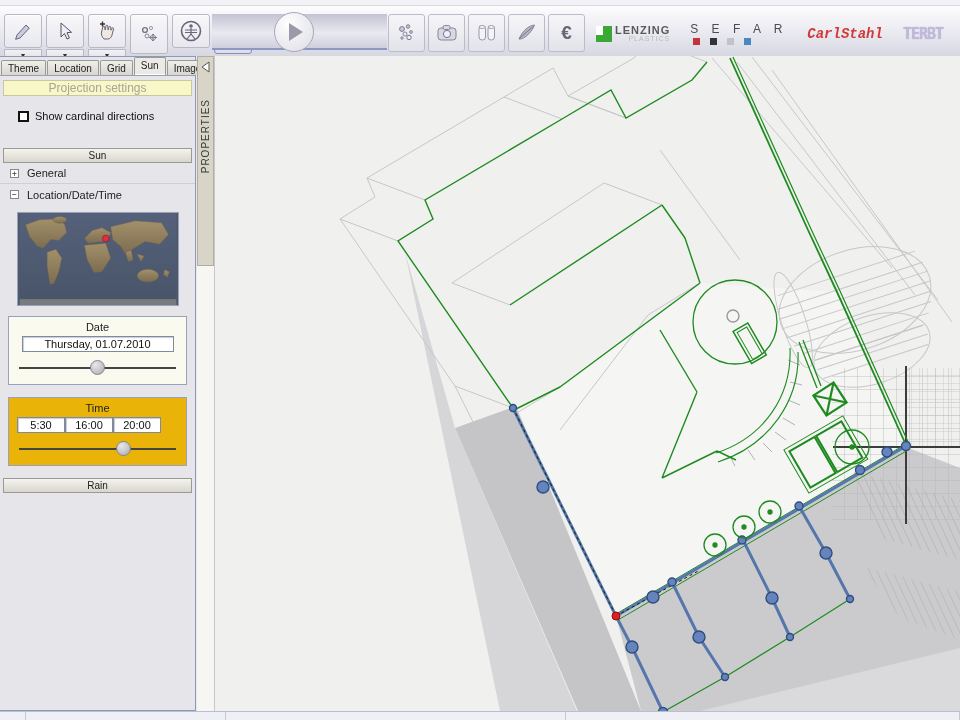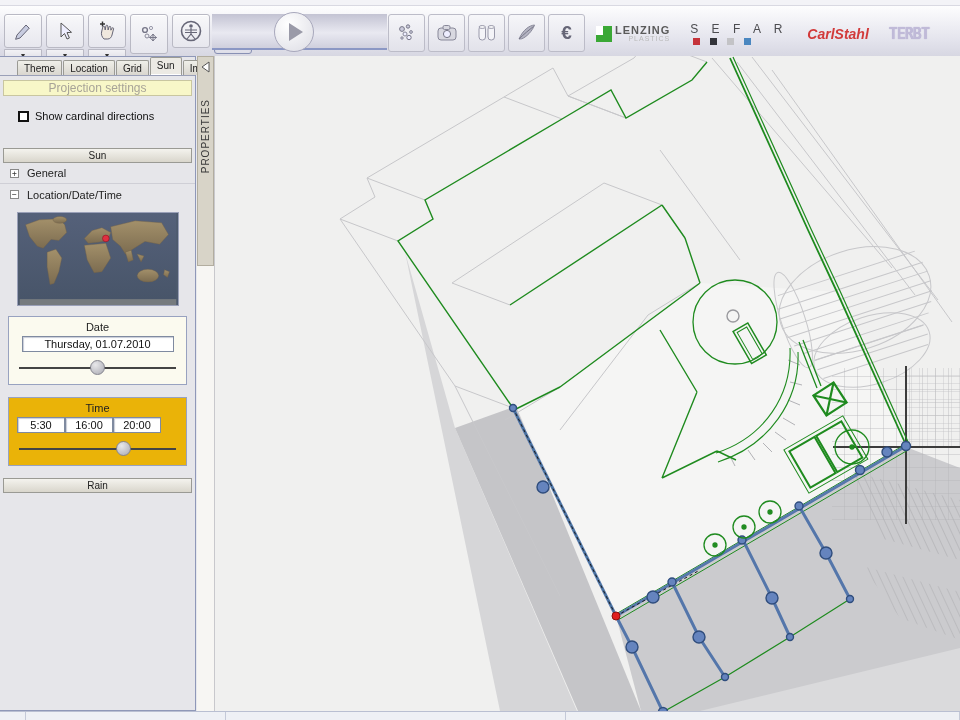--- a/index.html
+++ b/index.html
@@ -32,27 +32,27 @@
   
   #logos { left:596px; top:16px; display:flex; gap:20px; align-items:center; }
   .lz { display:flex; gap:3px; align-items:center; }
   .lzsq { width:16px; height:16px; background:#3aa835; position:relative; }
   .lzsq::after { content:""; position:absolute; left:0; top:0; width:7px; height:9px; background:#fff; }
   .lzt1 { font-size:11px; font-weight:bold; color:#5a5a5a; letter-spacing:1px; line-height:10px; }
   .lzt2 { font-size:7px; color:#b9b9b9; letter-spacing:1px; line-height:8px; text-align:right; }
   .sefar-t { font-size:12px; font-weight:normal; color:#4c4c50; letter-spacing:5px; }
   .sefar-sq { display:flex; gap:10px; margin:2px 0 0 3px; }
   .sefar-sq span { width:7px; height:7px; display:inline-block; }
-  .carlstahl { font-size:14px; font-weight:bold; color:#d23a3a; font-style:italic; letter-spacing:0; }
+  .carlstahl { font-size:14px; font-weight:bold; color:#d23a3a; font-style:italic; letter-spacing:0;font-family:Liberation Mono, monospace; }
   .logo4 { font-size:15px; font-weight:bold; color:#c0bad8;
     text-shadow:0 0 1px #a8a2cc; letter-spacing:-1px; font-family:"DejaVu Sans Mono",monospace; }
   
   #sidebar { left:0; top:56px; width:196px; height:655px; background:#e6e6ea;
     border:1px solid #8f98b8; border-left:none; }
-  #tabbar { display:flex; align-items:flex-end; height:19px; background:#e6e6ea; border-bottom:1px solid #9aa0b8; padding-left:17px; }
+  #tabbar { display:flex; align-items:flex-end; height:19px; background:#e6e6ea; border-bottom:1px solid #9aa0b8; padding-left:1px; }
   .tab { font-size:10px; color:#222; background:linear-gradient(#efefe9,#d9d6cf); border:1px solid #9a9a94;
     border-bottom:none; border-radius:2px 2px 0 0; padding:2px 6px 1px; height:15px; margin-right:1px; white-space:nowrap; }
   .tab.active { background:#eceae4; height:18px; font-weight:normal; position:relative; z-index:2; box-shadow:0 -1px 0 #fff inset; }
   #projbtn { margin:4px 3px 0; height:16px; background:#f8f7c8; border:1px solid #c9c6a0;
     font-size:12px; color:#a8a498; text-align:center; line-height:15px; }
   #cardrow { margin:14px 0 0 18px; display:flex; align-items:center; gap:6px; }
   .cb { width:11px; height:11px; background:#fff; border:2px solid #111; display:inline-block; }
   #cardrow span.lbl { font-size:11px; color:#111; }
   .hdrbar { margin:0 3px; height:15px; background:linear-gradient(#f4f3ee,#d9d6cc);
     border:1px solid #9a9a94; font-size:10px; color:#222; text-align:center; line-height:13px; }

